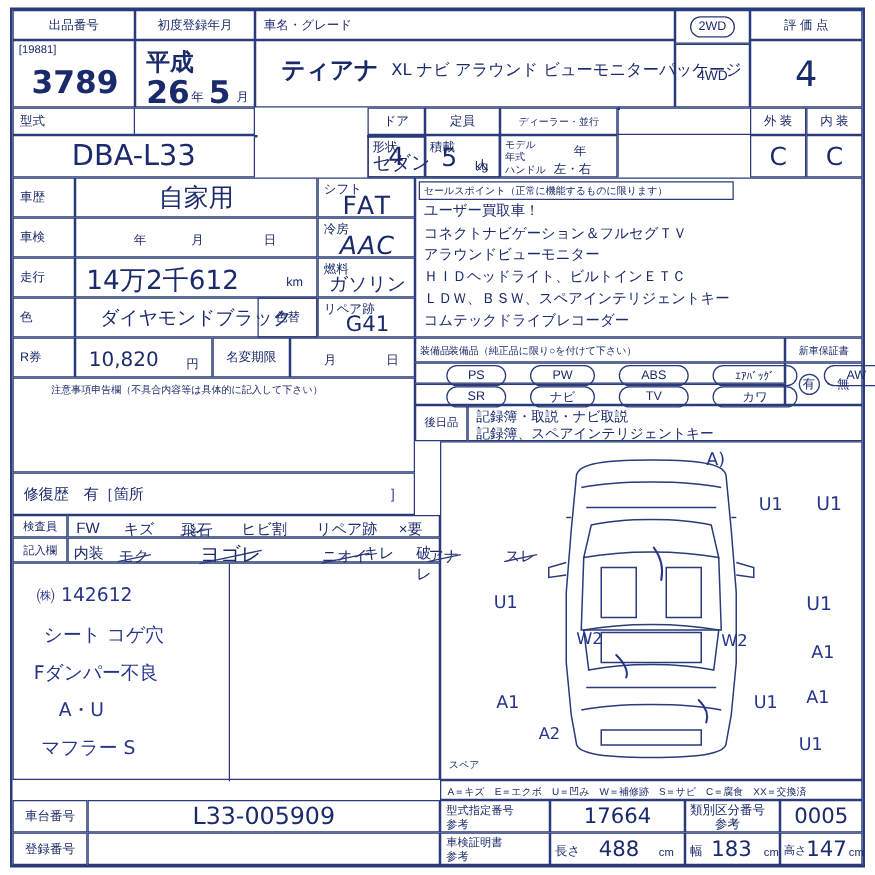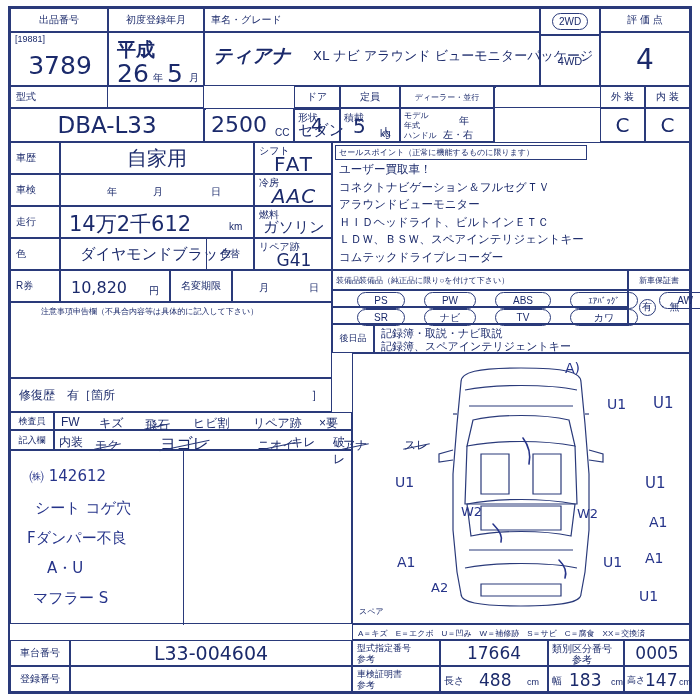--- a/index.html
+++ b/index.html
@@ -23,21 +23,21 @@
   .br{border-right:1px solid #2a3a7a;}
   .ctr{display:flex;align-items:center;justify-content:center;text-align:center;}
   .lft{display:flex;align-items:center;justify-content:flex-start;text-align:left;}
   .lbl{font-size:10px;letter-spacing:0px;}
   .lbl9{font-size:9px;}
   .lbl8{font-size:8px;}
   .hand{
     font-family:"DejaVu Sans", sans-serif;
     color:#1b2a6b;
   }
-  .big{font-size:25px;font-weight:normal;}
+  .big{font-size:25px;font-weight:bold;}
   .mid{font-size:19px;font-weight:bold;}
   .pill{
     border:1px solid #2a3a7a;border-radius:9px;
     padding:0 6px;font-size:10px;display:inline-flex;
     align-items:center;justify-content:center;height:15px;margin-right:3px;
   }
   .sellbox{font-size:11.5px;line-height:17.5px;}
   .strike{position:relative;display:inline-block;}
   .strike:after{content:"";position:absolute;left:-1px;right:-1px;top:50%;height:1px;background:#2a3a7a;transform:rotate(-12deg);}
   .circ{
@@ -68,21 +68,21 @@
     <div class="abs lft hand big" style="left:8px;top:26px;">26</div>
     <div class="abs lft lbl" style="left:44px;top:38px;">年</div>
     <div class="abs lft hand big" style="left:58px;top:26px;">5</div>
     <div class="abs lft lbl" style="left:80px;top:38px;">月</div>
   </div>
 
   <div class="abs b lft" style="left:194px;top:0;width:336px;height:24px;padding-left:6px;">
     <span class="lbl">車名・グレード</span>
   </div>
   <div class="abs b" style="left:194px;top:24px;width:336px;height:54px;">
-    <div class="abs lft hand mid" style="left:8px;top:10px;font-style:italic;">ティアナ</div>
+    <div class="abs lft hand mid" style="left:20px;top:10px;">ティアナ</div>
     <div class="abs lft hand" style="left:108px;top:14px;font-size:13px;white-space:nowrap;">XL ナビ アラウンド ビューモニターパッケージ</div>
   </div>
 
   <div class="abs b ctr" style="left:530px;top:0;width:60px;height:27px;">
     <span class="pill" style="margin:0;">2WD</span>
   </div>
   <div class="abs b ctr" style="left:530px;top:27px;width:60px;height:51px;">
     <span class="lbl" style="font-size:11px;">4WD</span>
   </div>
 
@@ -94,24 +94,20 @@
   </div>
 
   <div class="abs b lft" style="left:0;top:78px;width:98px;height:22px;padding-left:5px;">
     <span class="lbl">型式</span>
   </div>
   <div class="abs b ctr" style="left:0;top:100px;width:194px;height:34px;">
     <span class="hand" style="font-size:23px;">DBA-L33</span>
   </div>
   <div class="abs bt br bb" style="left:98px;top:78px;width:96px;height:22px;border-left:0;"></div>
 
-  <div class="abs b" style="left:194px;top:100px;width:90px;height:34px;">
-    <div class="abs hand" style="left:6px;top:3px;font-size:22px;">2500</div>
-    <div class="abs lbl" style="left:70px;top:18px;">CC</div>
-  </div>
 
   <div class="abs b ctr" style="left:284px;top:78px;width:46px;height:22px;">
     <span class="lbl">ドア</span>
   </div>
   <div class="abs b ctr" style="left:284px;top:100px;width:46px;height:34px;">
     <span class="hand" style="font-size:20px;">4</span>
   </div>
 
   <div class="abs b ctr" style="left:330px;top:78px;width:60px;height:22px;">
     <span class="lbl">定員</span>
@@ -385,21 +381,21 @@
   </div>
 
   <div class="abs b" style="left:342px;top:616px;width:338px;height:16px;">
     <div class="abs lbl8" style="left:5px;top:3px;font-size:8px;">A＝キズ　E＝エクボ　U＝凹み　W＝補修跡　S＝サビ　C＝腐食　XX＝交換済</div>
   </div>
 
   <div class="abs b ctr" style="left:0;top:632px;width:60px;height:26px;">
     <span class="lbl">車台番号</span>
   </div>
   <div class="abs b ctr" style="left:60px;top:632px;width:282px;height:26px;">
-    <span class="hand" style="font-size:19px;">L33-004604</span>
+    <span class="hand" style="font-size:19px;">L33-005909</span>
   </div>
   <div class="abs b ctr" style="left:0;top:658px;width:60px;height:26px;">
     <span class="lbl">登録番号</span>
   </div>
   <div class="abs b" style="left:60px;top:658px;width:282px;height:26px;"></div>
 
   <div class="abs b" style="left:342px;top:632px;width:88px;height:26px;">
     <div class="abs lbl8" style="left:4px;top:2px;line-height:11px;white-space:pre-line;font-size:9px;">型式指定番号
 参考</div>
   </div>

